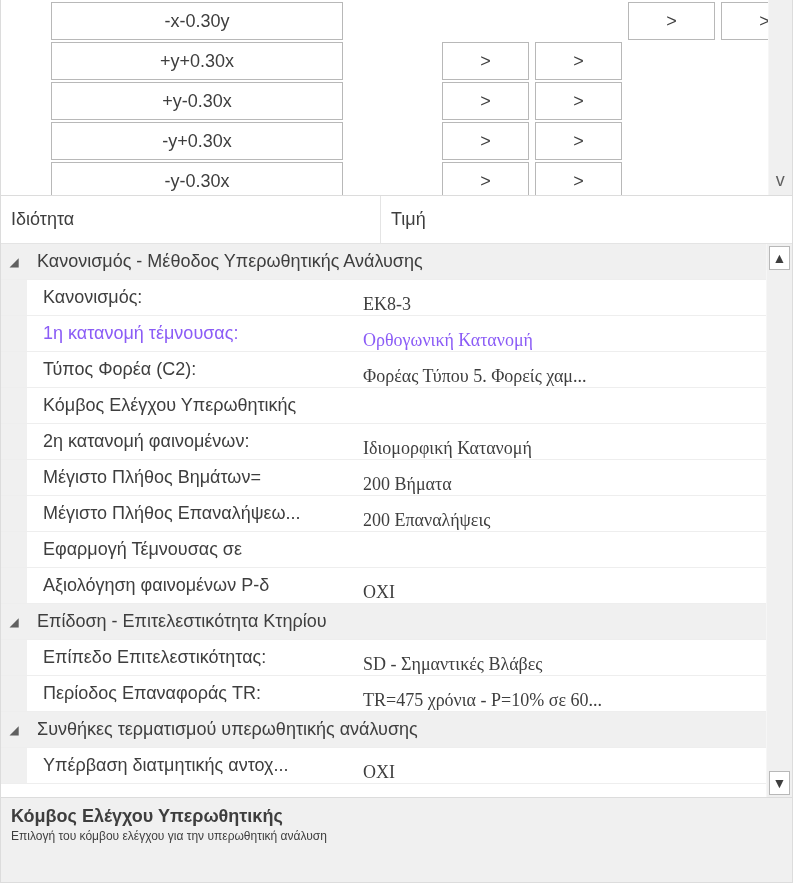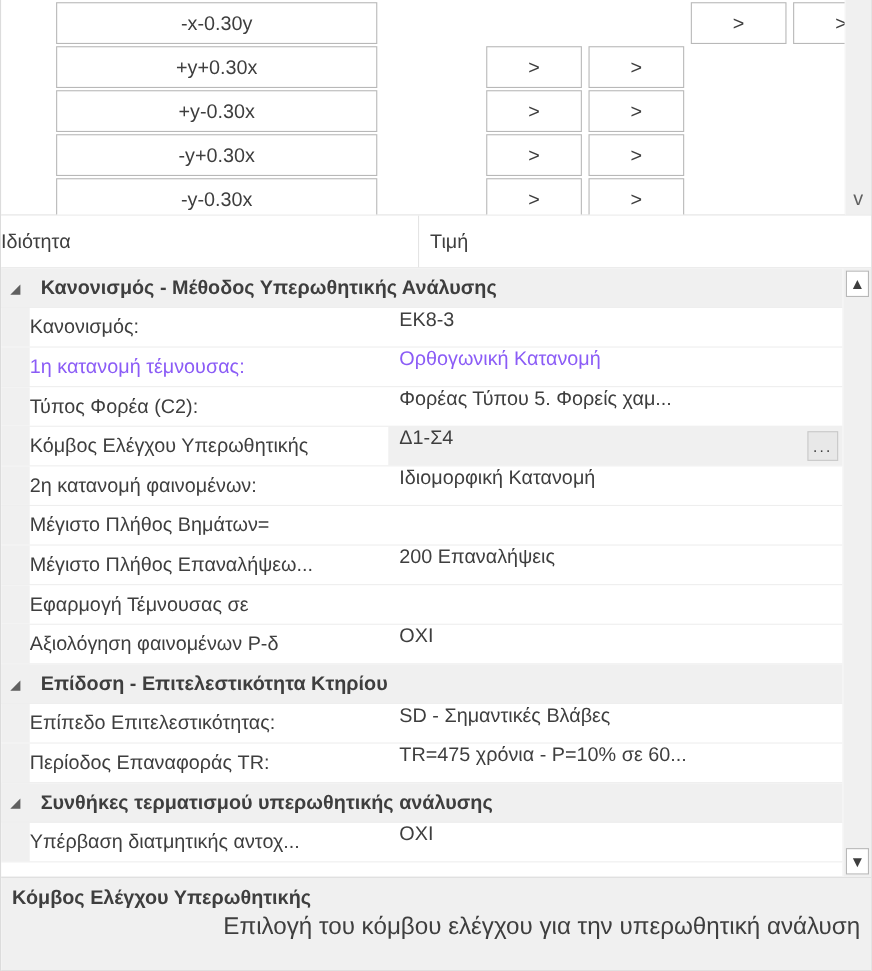--- a/index.html
+++ b/index.html
@@ -75,20 +75,21 @@
   .prop-header {
     display: flex;
     height: 48px;
     background: #ffffff;
     border-bottom: 1px solid #e4e4e4;
   }
   .prop-header .ph-left {
     flex: 0 0 380px;
     border-right: 1px solid #e4e4e4;
     display: flex; align-items: center;
+    padding-left: 10px;
   }
   .prop-header .ph-right {
     flex: 1 1 auto;
     display: flex; align-items: center;
     padding-left: 10px;
   }
   
   .prop-grid {
     flex: 1 1 auto;
     display: flex;
@@ -135,38 +136,40 @@
     align-items: center;
     justify-content: center;
     color: #606060;
     font-size: 12px;
     user-select: none;
     cursor: pointer;
   }
   .prow .label {
     flex: 0 0 326px;
     display: flex; align-items: center;
+    padding-left: 16px;
     white-space: nowrap;
     overflow: hidden;
     text-overflow: ellipsis;
   }
   .prow.group .label {
-    font-weight: 700;
+    font-weight: 400;
     padding-left: 10px;
     flex: 1 1 auto;
     text-align: right;
   }
   .prow .value {
     flex: 1 1 auto;
-    display: flex; align-items: flex-start;
+    display: flex; align-items: flex-end;
     padding-left: 10px;
     white-space: nowrap;
     overflow: hidden;
     text-overflow: ellipsis;
     position: relative;
+    font-family: Liberation Serif, serif;
   }
   .prow.selected .value {
     background: #f0f0f0;
   }
   .prow.disabled { color: #8b5cf6; }
   .ell-btn {
     position: absolute;
     right: 4px; top: 4px; bottom: 4px;
     width: 28px;
     background: #e8e8e8;
@@ -182,22 +185,21 @@
     border-bottom: 1px solid #dcdcdc;
     background: #f0f0f0;
     padding: 8px 10px 20px 10px;
     height: 86px;
   }
   .desc-panel .dtitle {
     font-weight: 700;
     margin-bottom: 2px;
   }
   .desc-panel .dtext {
-    font-size: 22px;
-    text-align: right;
+    font-size: 12px;
   }
 </style>
 </head>
 <body>
 
 <div class="root">
 
   <div class="top-grid">
     <div class="top-grid-body" id="top-grid-body">
         <div class="top-row">
@@ -274,35 +276,34 @@
         <div class="prow">
           <div class="gutter"></div>
           <div class="label">Τύπος Φορέα (C2):</div>
           <div class="value">
             <span>Φορέας Τύπου 5. Φορείς χαμ...</span>
           </div>
         </div>
         <div class="prow selected">
           <div class="gutter"></div>
           <div class="label">Κόμβος Ελέγχου Υπερωθητικής</div>
-          <div class="value">
-            <span>Δ1-Σ4</span>
-            <div class="ell-btn">...</div>
-          </div>
         </div>
         <div class="prow">
           <div class="gutter"></div>
           <div class="label">2η κατανομή φαινομένων:</div>
           <div class="value">
             <span>Ιδιομορφική Κατανομή</span>
           </div>
         </div>
         <div class="prow">
           <div class="gutter"></div>
           <div class="label">Μέγιστο Πλήθος Βημάτων=</div>
+          <div class="value">
+            <span>200 Βήματα</span>
+          </div>
         </div>
         <div class="prow">
           <div class="gutter"></div>
           <div class="label">Μέγιστο Πλήθος Επαναλήψεω...</div>
           <div class="value">
             <span>200 Επαναλήψεις</span>
           </div>
         </div>
         <div class="prow">
           <div class="gutter"></div>

